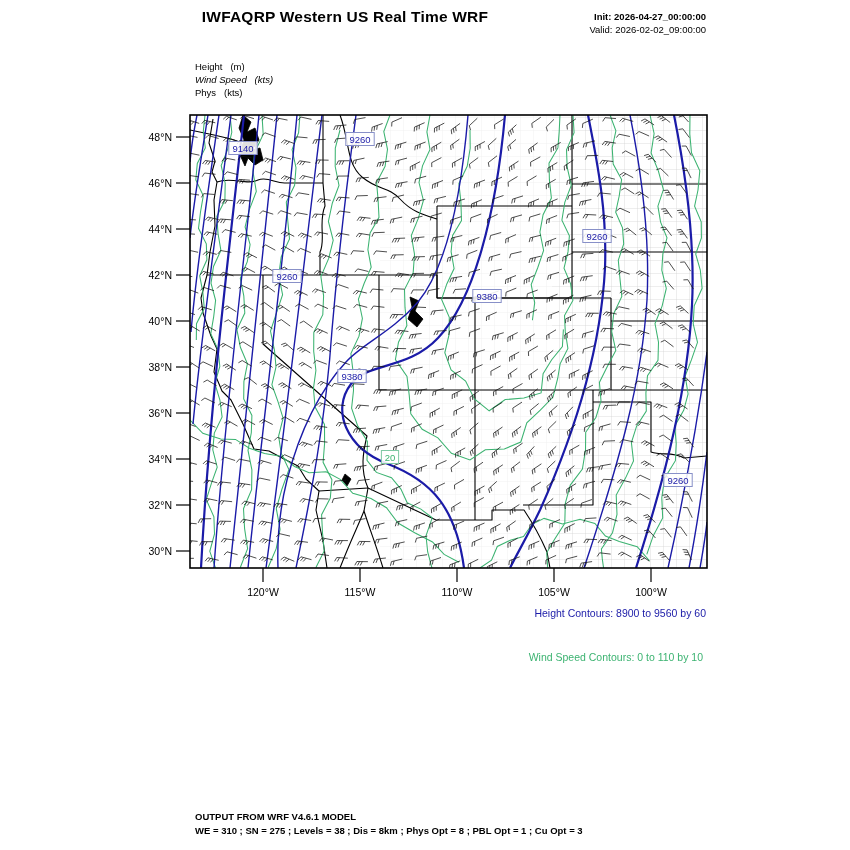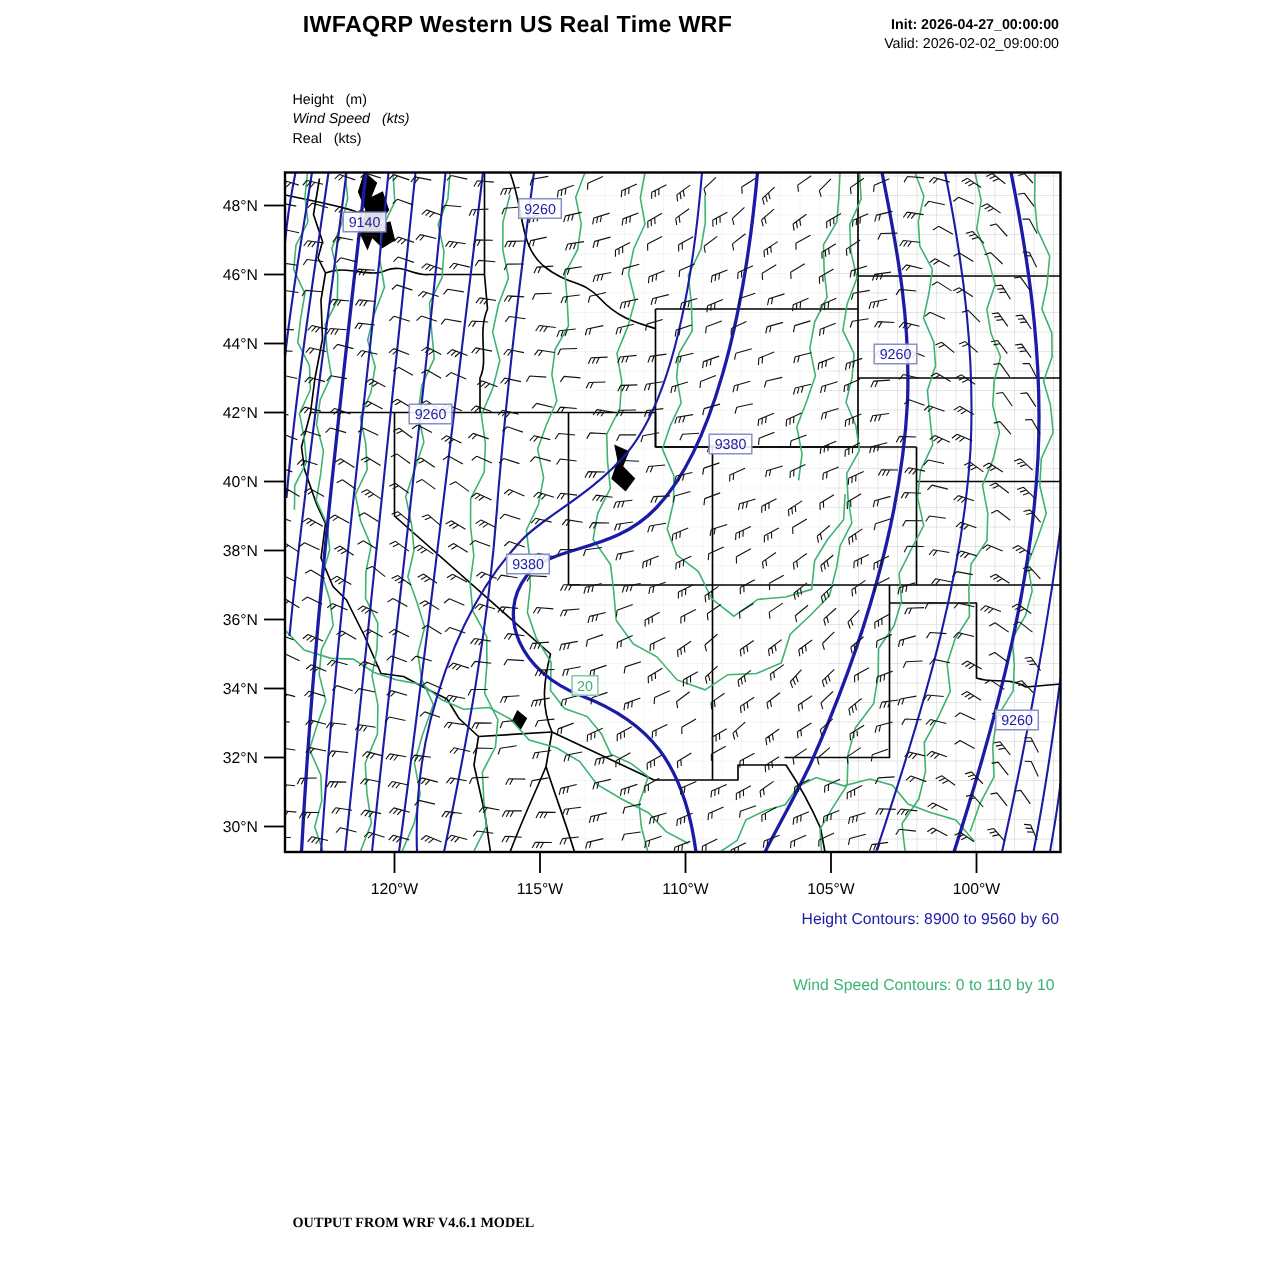--- a/index.html
+++ b/index.html
@@ -8,36 +8,36 @@
     font-family:"Liberation Sans", sans-serif;color:#000;overflow:hidden;
   }
   .abs{position:absolute;}
   #page-title{left:150px;top:8px;width:390px;text-align:center;font-size:15.5px;font-weight:bold;letter-spacing:.2px;}
   #init-line{right:144px;top:11px;font-size:9.5px;font-weight:bold;text-align:right;}
   #valid-line{right:144px;top:24px;font-size:9.5px;text-align:right;}
   .field-legend{left:195px;font-size:9.5px;white-space:pre;}
   #fl1{top:61px;} #fl2{top:74px;font-style:italic;} #fl3{top:87px;}
   #legend-height{right:144px;top:607px;font-size:10.5px;text-align:right;}
   #legend-wspd{right:147px;top:631px;font-size:10.5px;text-align:left;margin-top:20px;}
-  .footer-line{left:195px;font-size:9.5px;font-weight:bold;white-space:pre;font-family:Liberation Serif, serif;}
+  .footer-line{left:195px;font-size:9.5px;font-weight:bold;white-space:pre;}
   #ft1{top:811px;} #ft2{top:825px;}
   svg text{font-family:"Liberation Sans", sans-serif;}
 </style>
 </head>
 <body>
 
 <div id="canvas">
 
   <div class="abs" id="page-title">IWFAQRP Western US Real Time WRF</div>
   <div class="abs" id="init-line">Init: 2026-04-27_00:00:00</div>
   <div class="abs" id="valid-line">Valid: 2026-02-02_09:00:00</div>
 
   <div class="abs field-legend" id="fl1">Height   (m)</div>
   <div class="abs field-legend" id="fl2">Wind Speed   (kts)</div>
-  <div class="abs field-legend" id="fl3">Real   (kts)</div>
+  <div class="abs field-legend" id="fl3">Phys   (kts)</div>
 
   <svg class="abs" id="map-svg" style="left:0;top:0" width="850" height="850" viewBox="0 0 850 850">
     <defs>
       <clipPath id="mapclip">
           <rect x="190" y="115" width="517" height="453"></rect>
         </clipPath>
       <pattern id="countygrid" width="13" height="13" patternUnits="userSpaceOnUse">
         <path d="M13,0 L0,0 L0,13" fill="none" stroke="#9a9a9a" stroke-width="0.6"></path>
       </pattern>
     </defs>
@@ -175,13 +175,14 @@
         <text x="554" y="596" text-anchor="middle" font-size="10.5" fill="#000">105°W</text>
         <line x1="651" y1="568" x2="651" y2="582" stroke="#000" stroke-width="1.2"></line>
         <text x="651" y="596" text-anchor="middle" font-size="10.5" fill="#000">100°W</text>
       </g>
   </svg>
 
   <div class="abs" id="legend-height" style="color:#1b1ba8;margin-left:19px;">Height Contours: 8900 to 9560 by 60</div>
   <div class="abs" id="legend-wspd" style="color:#3cb371;">Wind Speed Contours: 0 to 110 by 10</div>
 
   <div class="abs footer-line" id="ft1">OUTPUT FROM WRF V4.6.1 MODEL</div>
+  <div class="abs footer-line" id="ft2">WE = 310 ; SN = 275 ; Levels = 38 ; Dis = 8km ; Phys Opt = 8 ; PBL Opt = 1 ; Cu Opt = 3</div>
 </div>
 
 </body></html>

